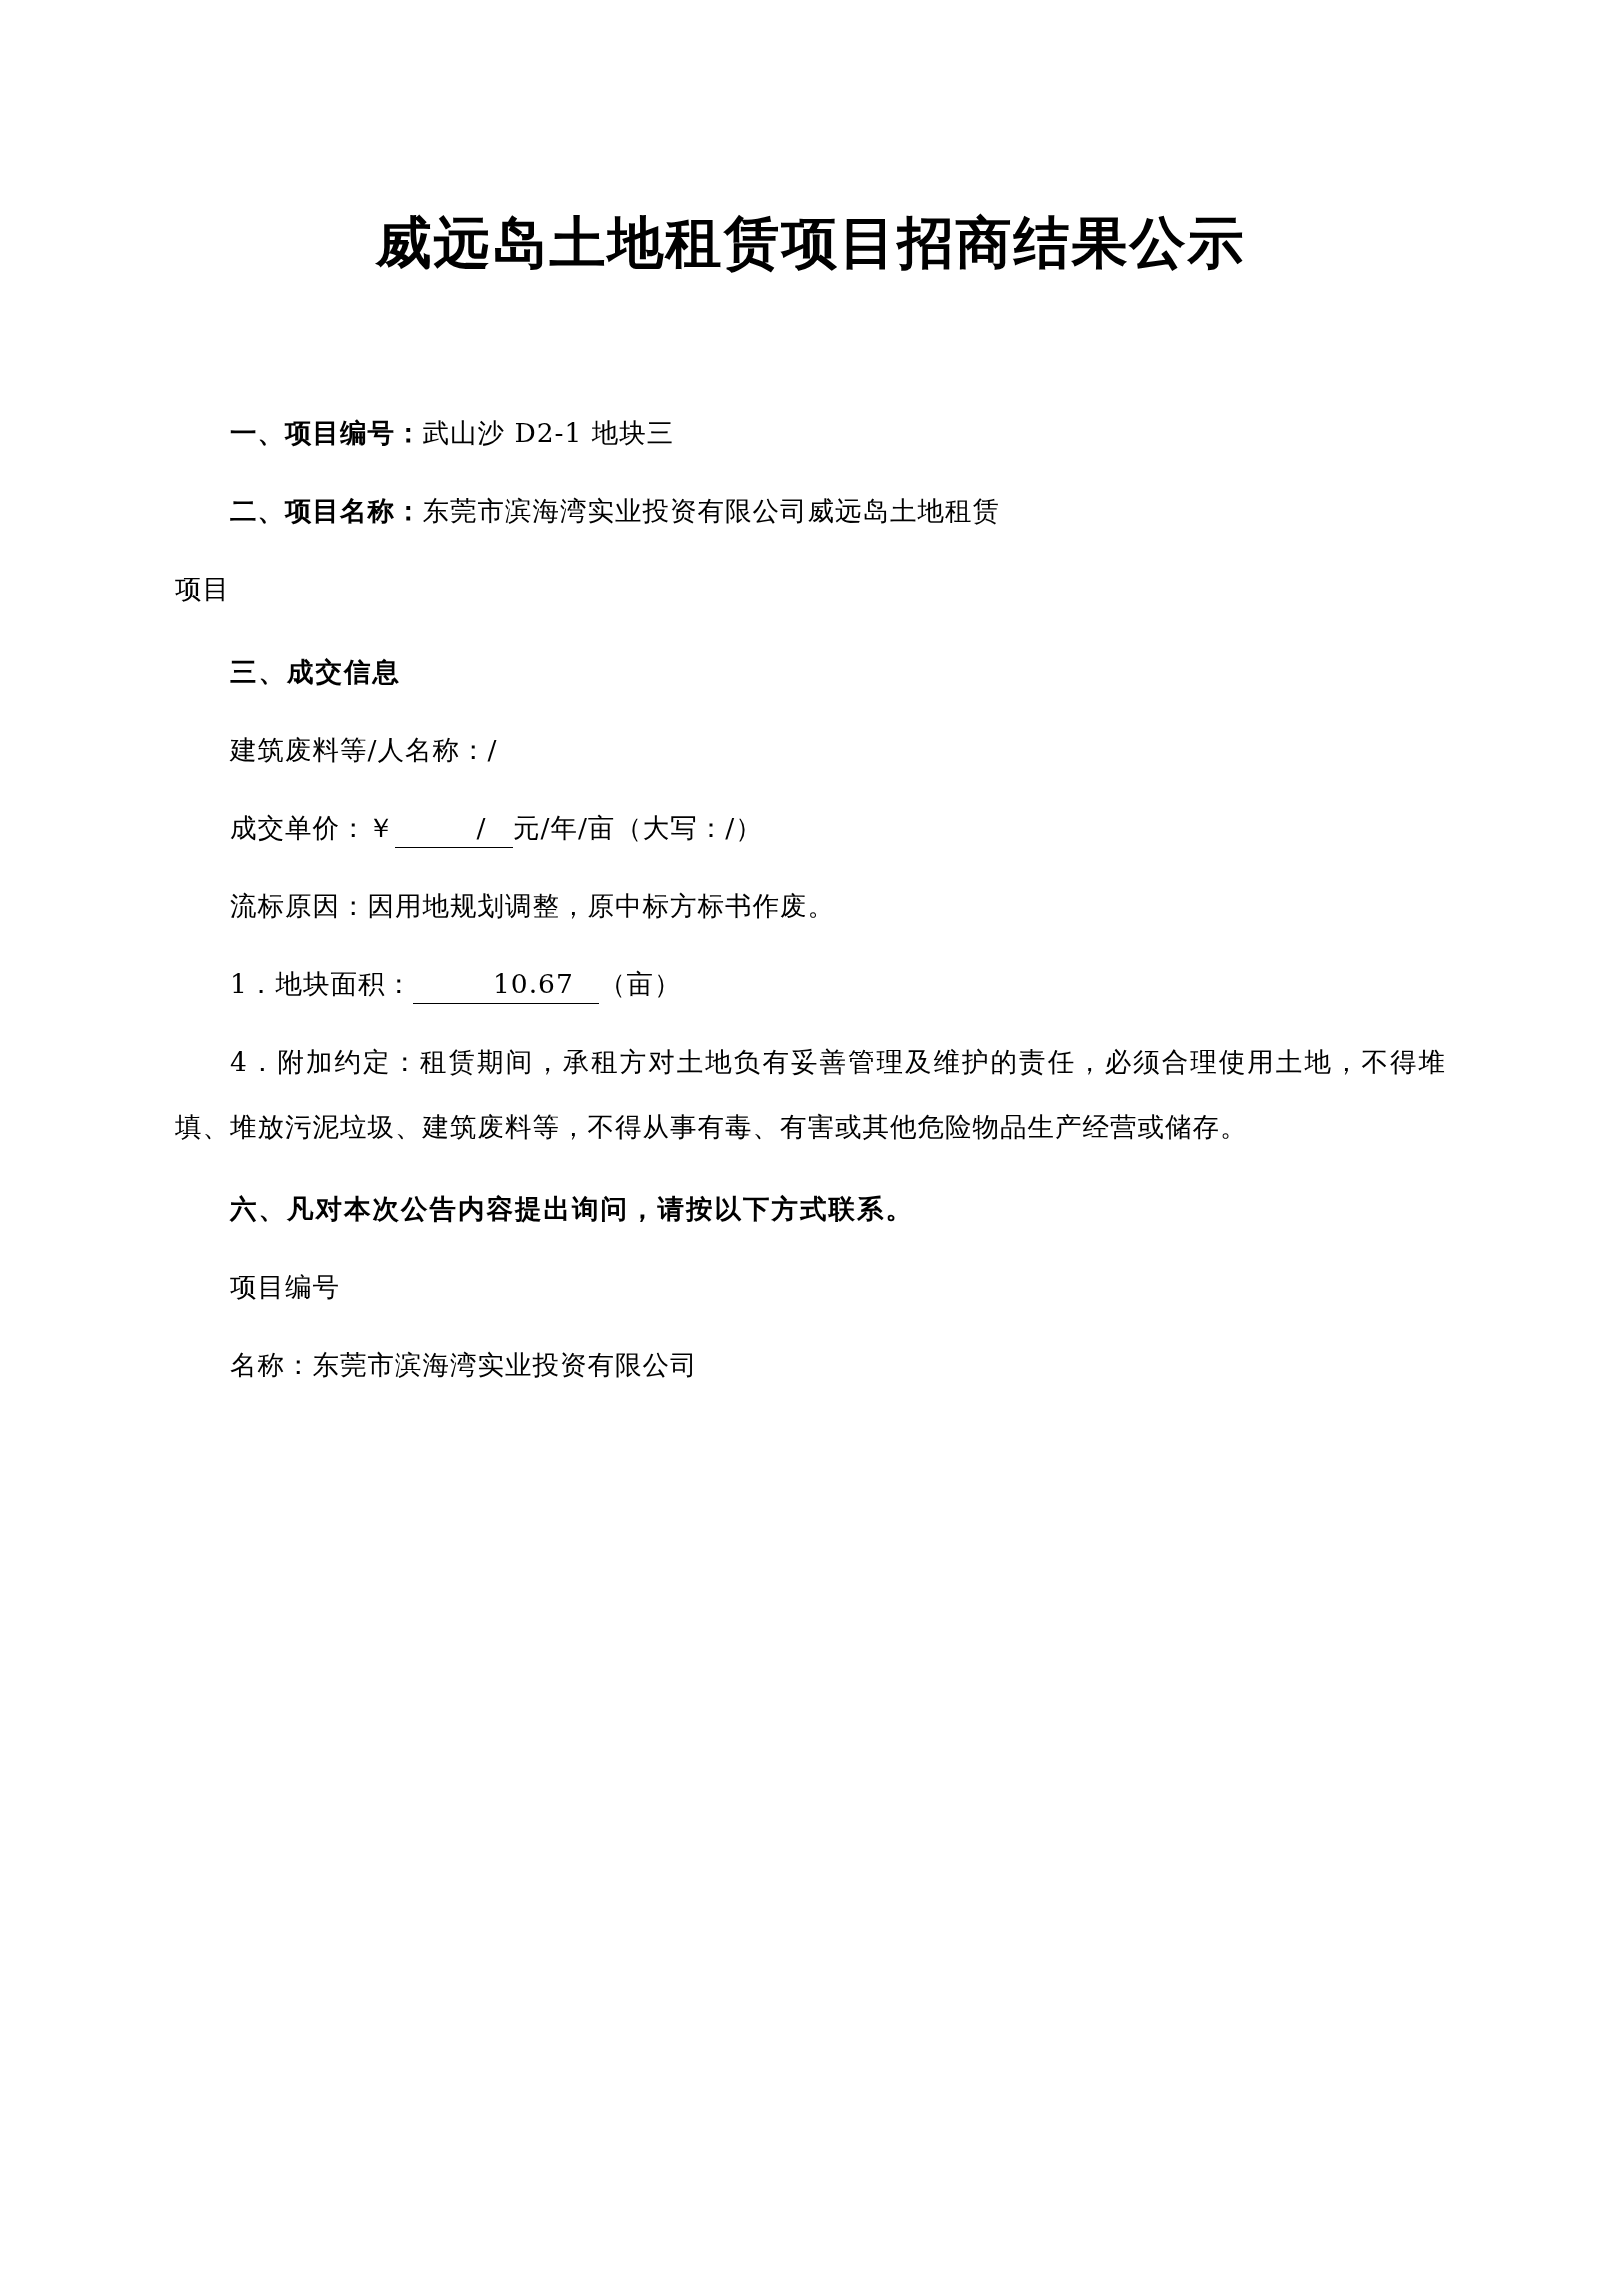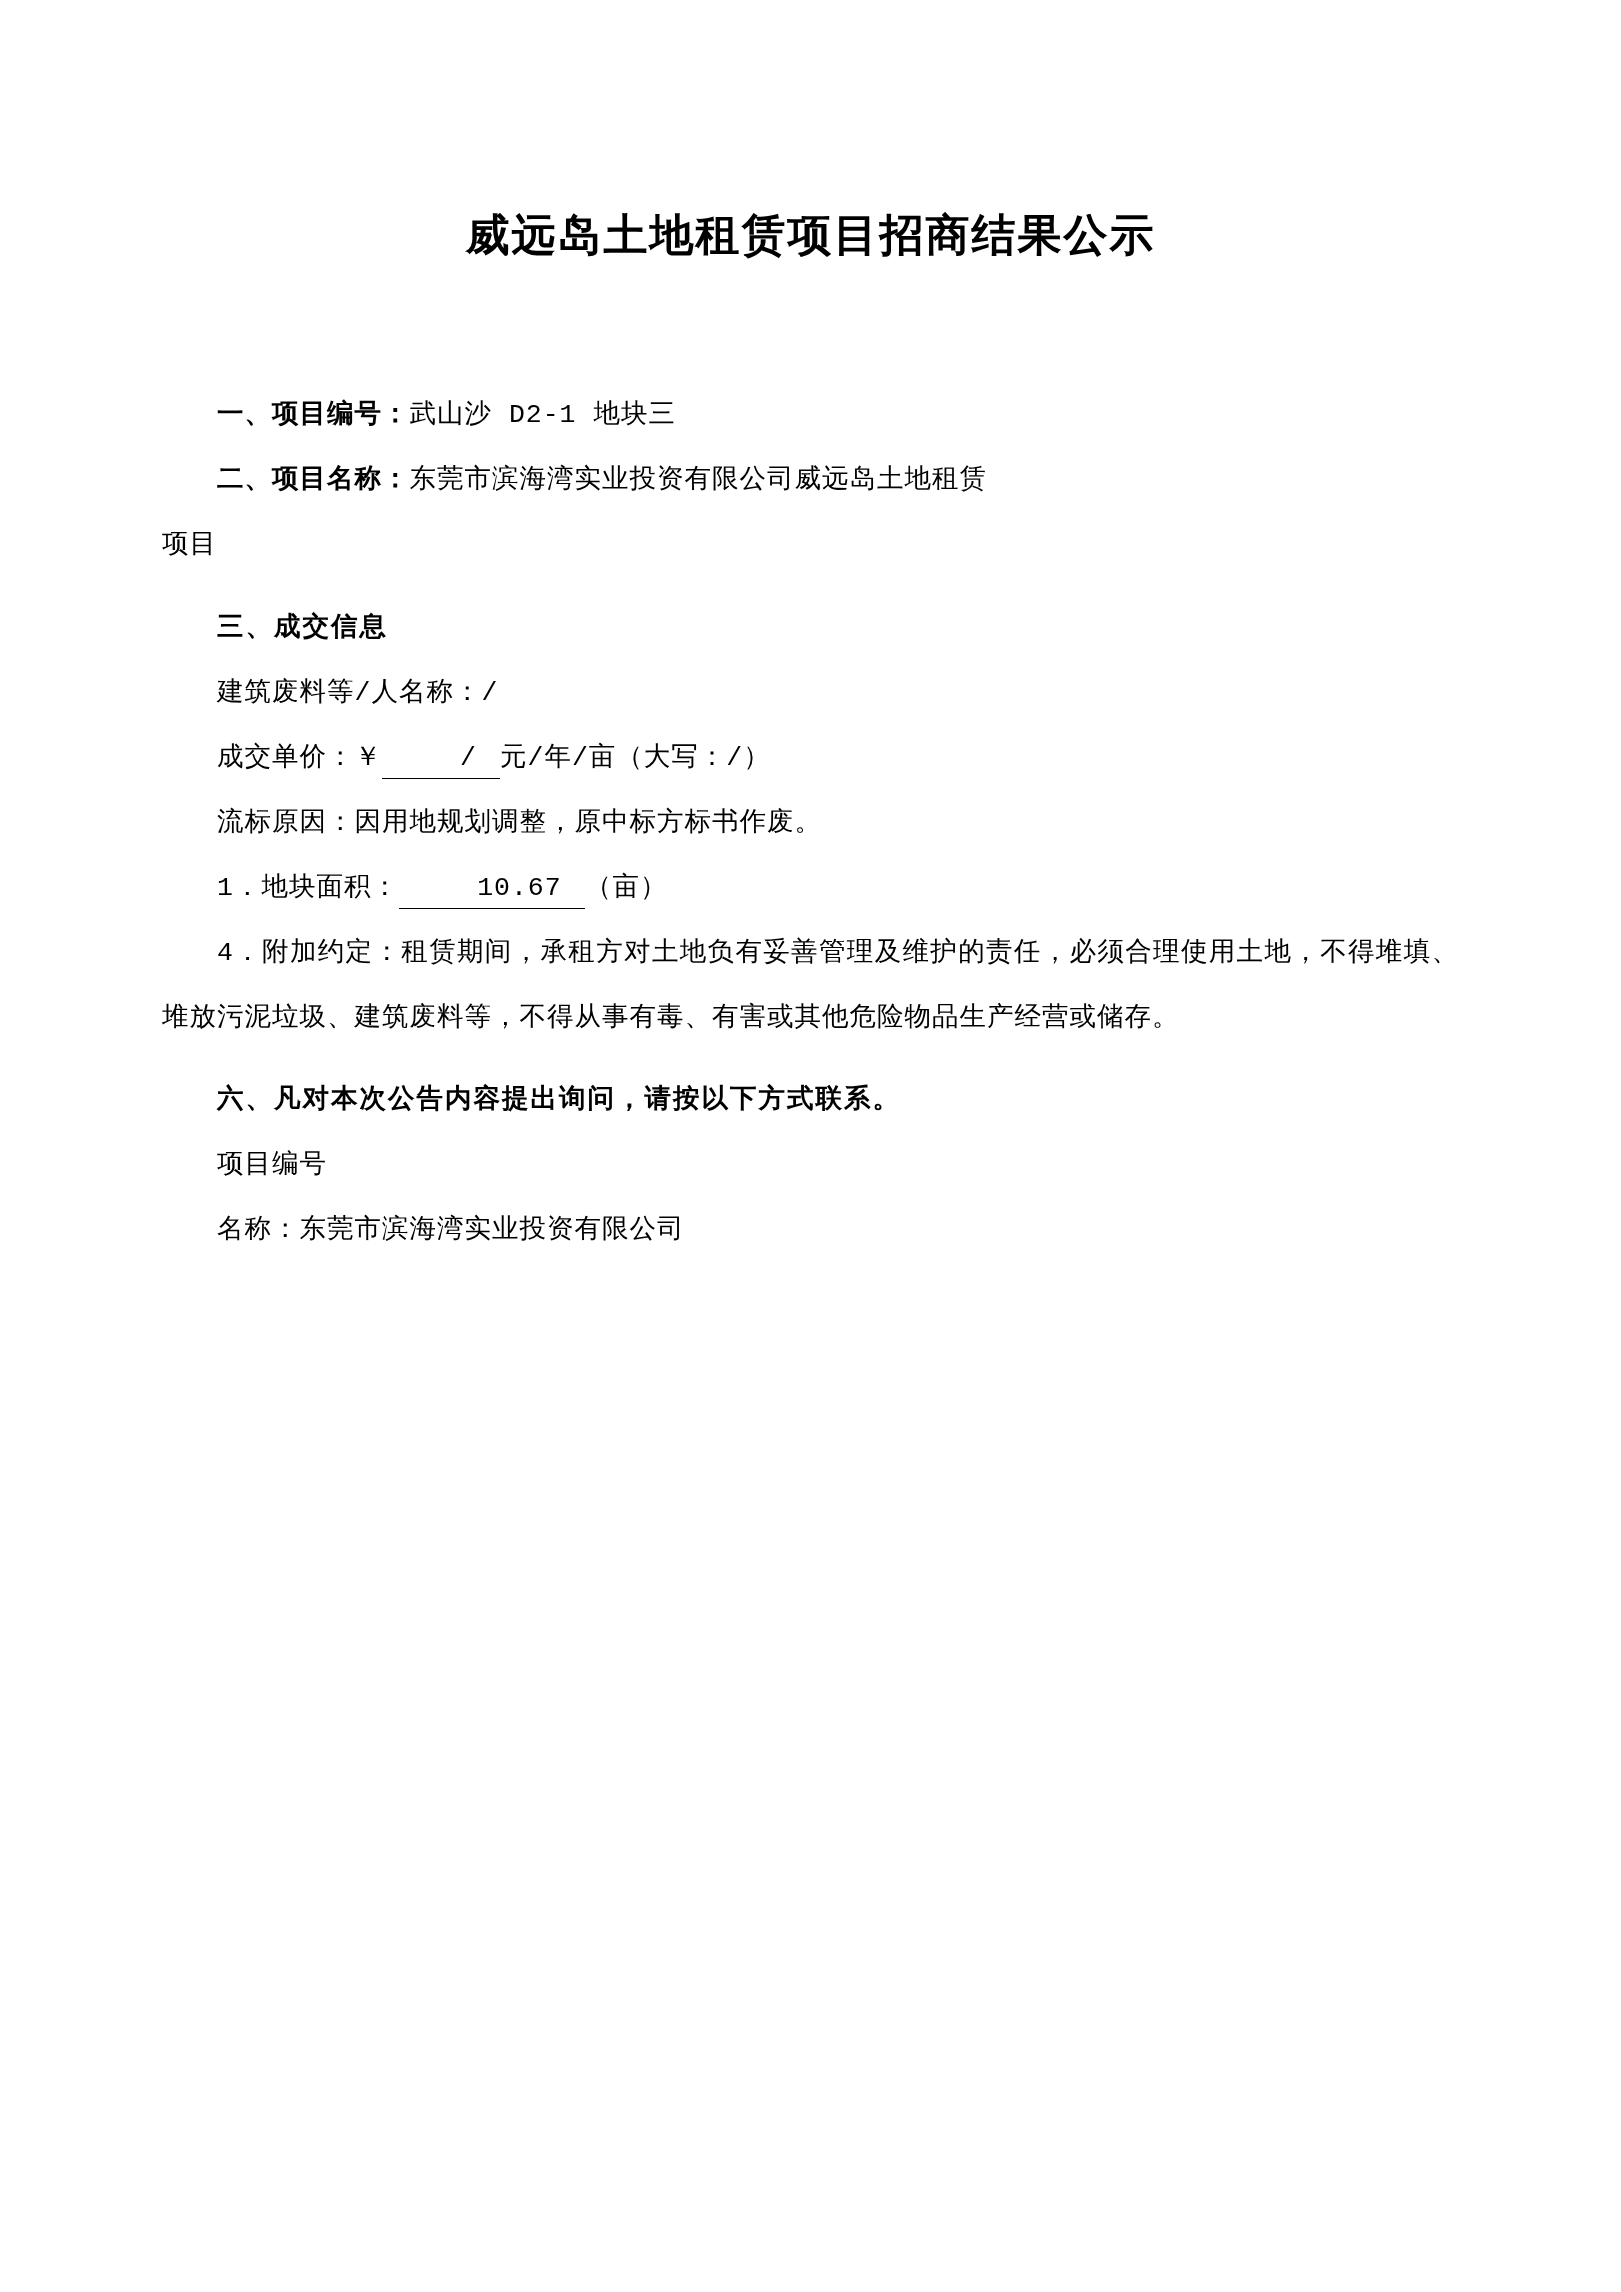--- a/index.html
+++ b/index.html
@@ -16,36 +16,35 @@
     overflow: hidden;
   }
   .page {
     box-sizing: border-box;
     width: 1621px;
     height: 2293px;
     padding: 167px 162px 0 162px;
   }
   .doc-title {
     text-align: center;
-    font-size: 44px;
+    font-size: 56px;
     font-weight: bold;
     letter-spacing: 2px;
     margin: 0 0 0 0;
     padding-top: 39px;
     font-family: "DejaVu Serif", "Liberation Serif", serif;
   }
   .body-block {
     margin-top: 118px;
   }
   p {
-    margin: 0;
+    margin: 13px;
     font-size: 26.5px;
     line-height: 65px;
     letter-spacing: 1px;
-    font-family: Liberation Mono, monospace;
   }
   .indent {
     text-indent: 55px;
   }
   .heading {
     font-weight: bold;
     letter-spacing: 2px;
   }
   .label-bold {
     font-weight: bold;

